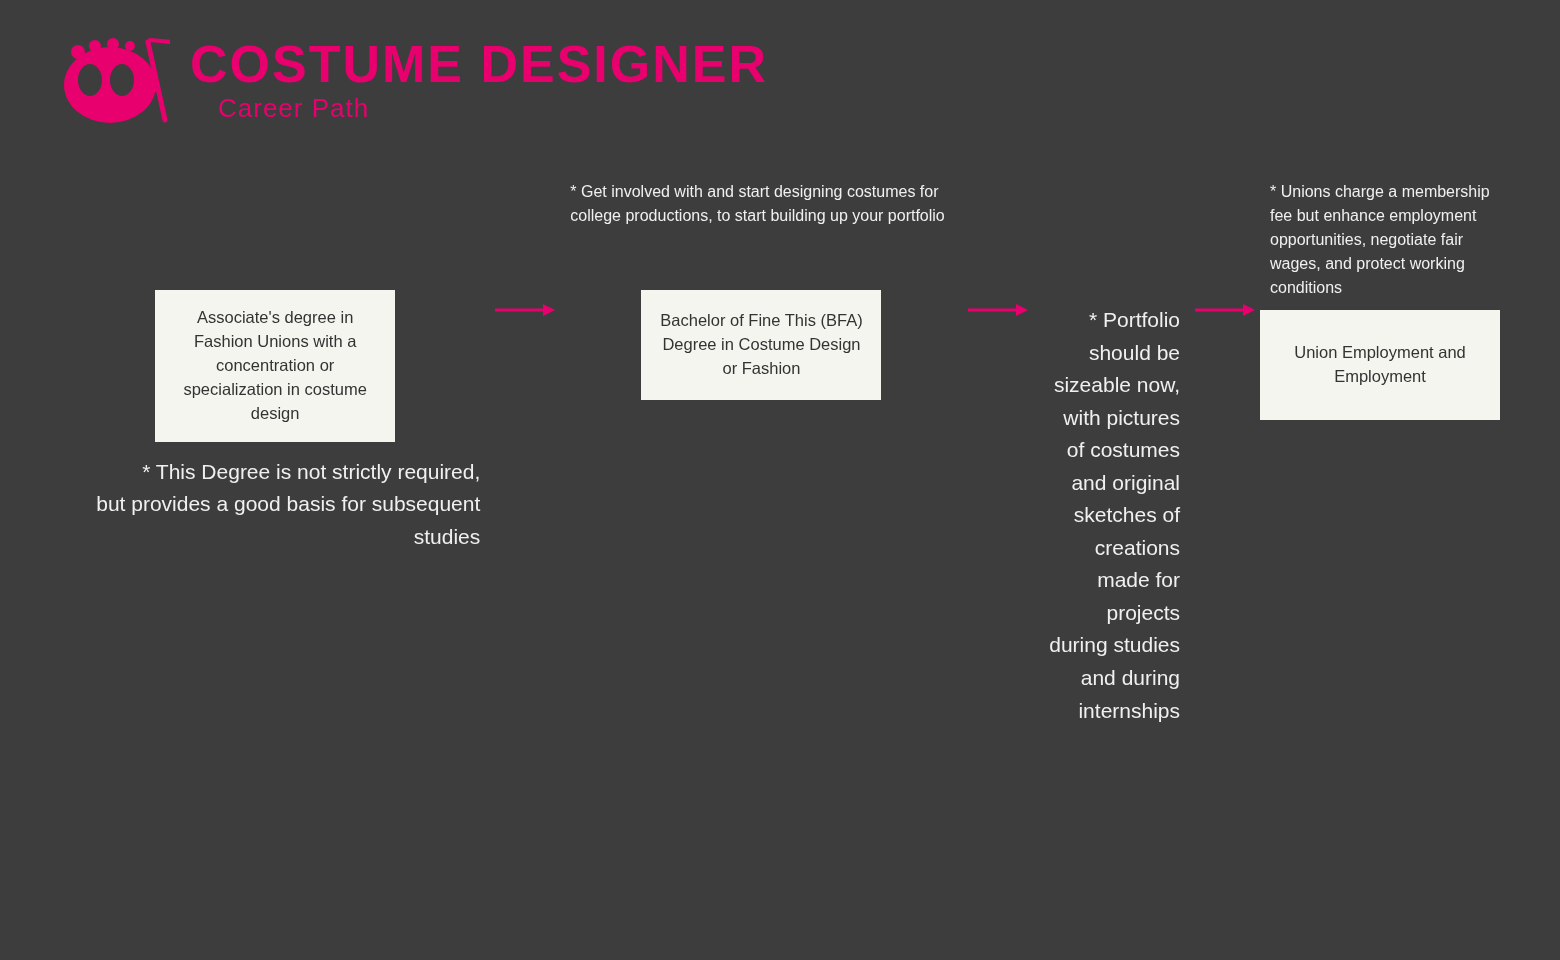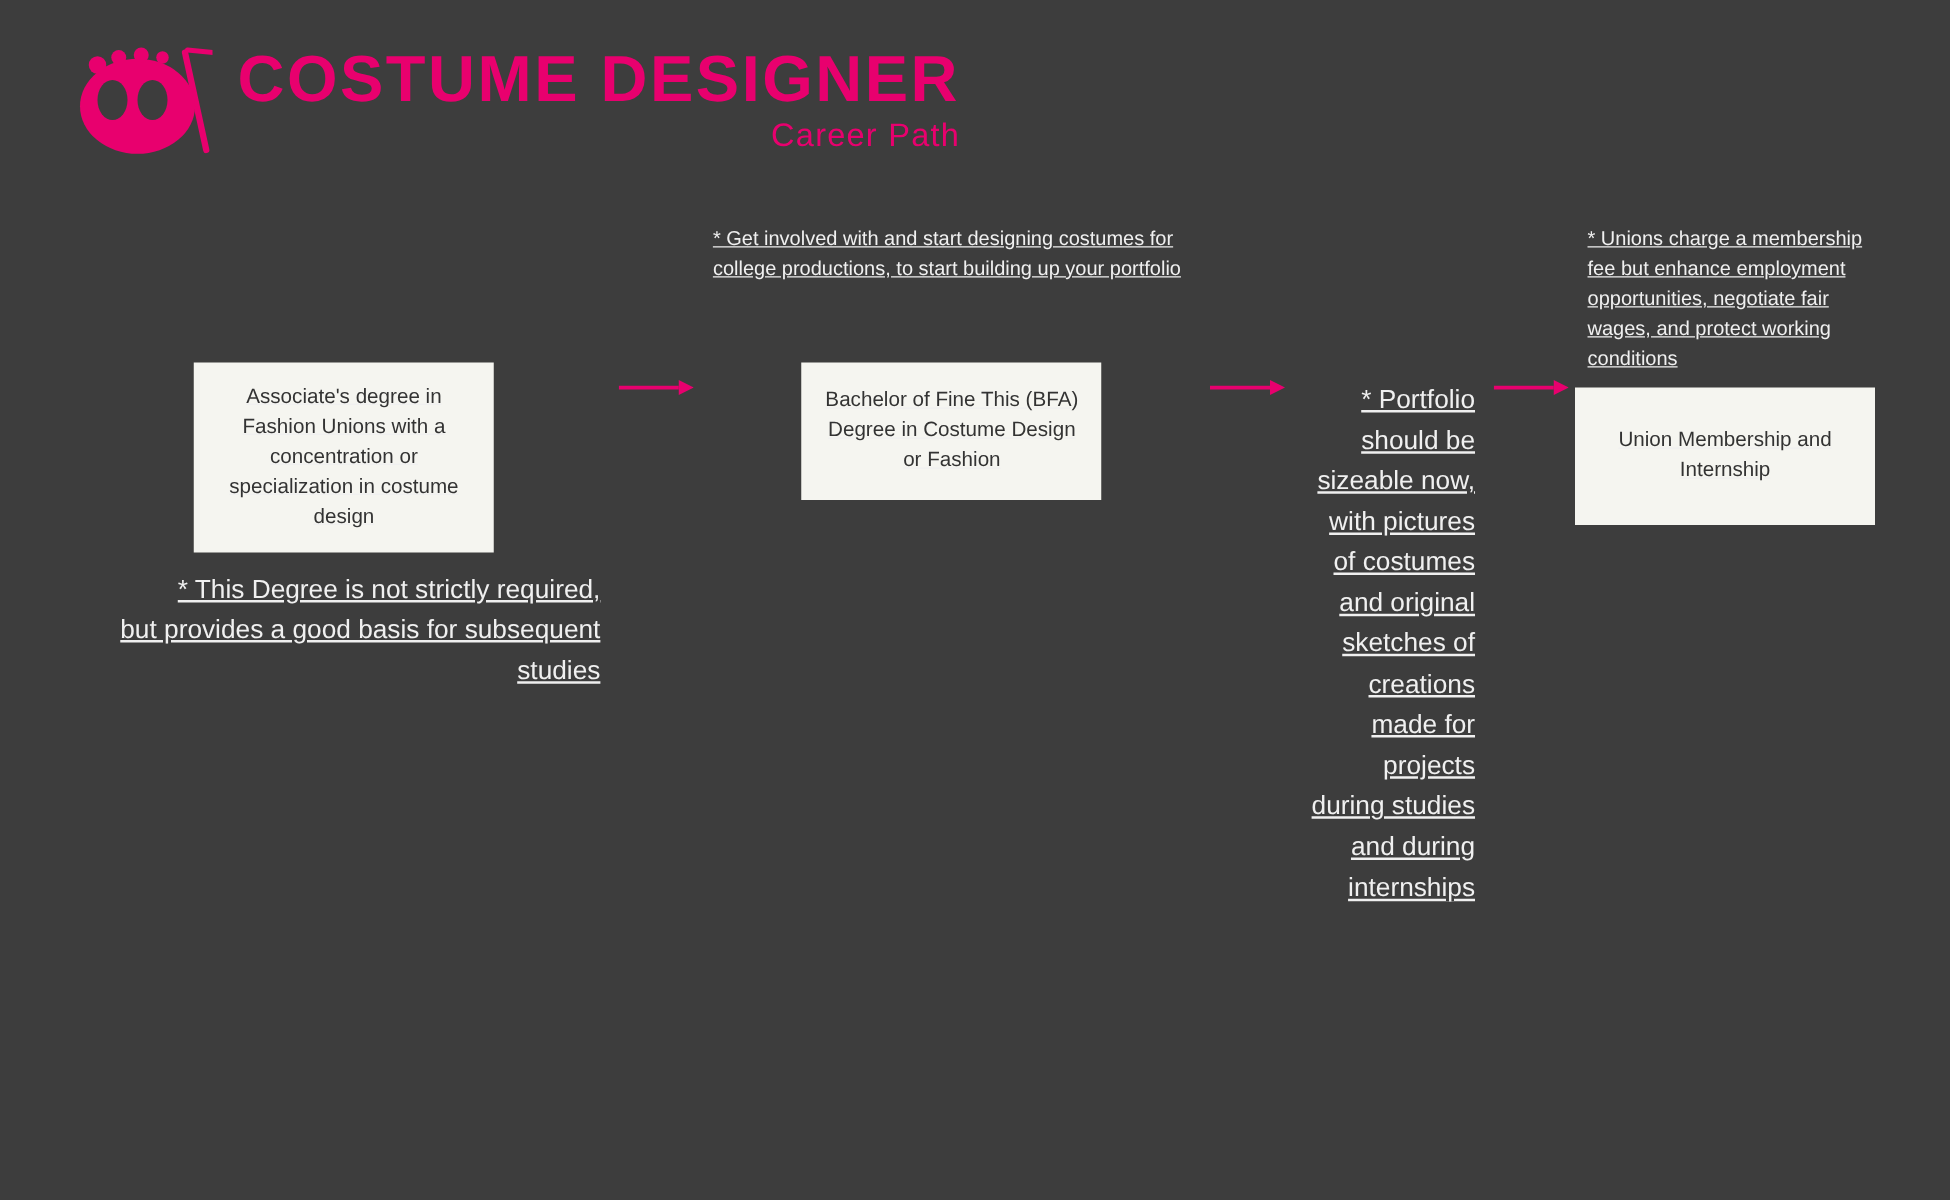--- a/index.html
+++ b/index.html
@@ -24,21 +24,20 @@
     .mask-icon {
       width: 110px;
       height: 100px;
       margin-right: 20px;
       flex-shrink: 0;
     }
 
     .title-block {
       display: flex;
       flex-direction: column;
-      align-items: flex-end;
     }
 
     .title-main {
       font-size: 52px;
       font-weight: 900;
       color: #e8006e;
       letter-spacing: 2px;
       text-transform: uppercase;
       line-height: 1.1;
     }
@@ -65,21 +64,20 @@
       margin-top: 10px;
       position: relative;
     }
 
     
     .col {
       display: flex;
       flex-direction: column;
       align-items: center;
       position: relative;
-      text-decoration: underline;
     }
 
     
     .arrow-connector {
       display: flex;
       align-items: center;
       justify-content: center;
       width: 70px;
       flex-shrink: 0;
       margin-top: 120px; 
@@ -217,19 +215,19 @@
     <div class="arrow-connector">
       <svg viewBox="0 0 60 20" xmlns="http://www.w3.org/2000/svg">
         <line x1="0" y1="10" x2="48" y2="10" stroke="#e8006e" stroke-width="3"></line>
         <polygon points="48,4 60,10 48,16" fill="#e8006e"></polygon>
       </svg>
     </div>
 
     <div class="col col-4-notes">
       <div class="note-above">* Unions charge a membership fee but enhance employment opportunities, negotiate fair wages, and protect working conditions</div>
       <div class="step-box">
-        <span>Union Membership and Internship</span>
+        <span>Union Employment and Employment</span>
       </div>
       <div class="note-below empty">&nbsp;</div>
     </div>
 
   </div>
 </div>
 
 </body></html>

